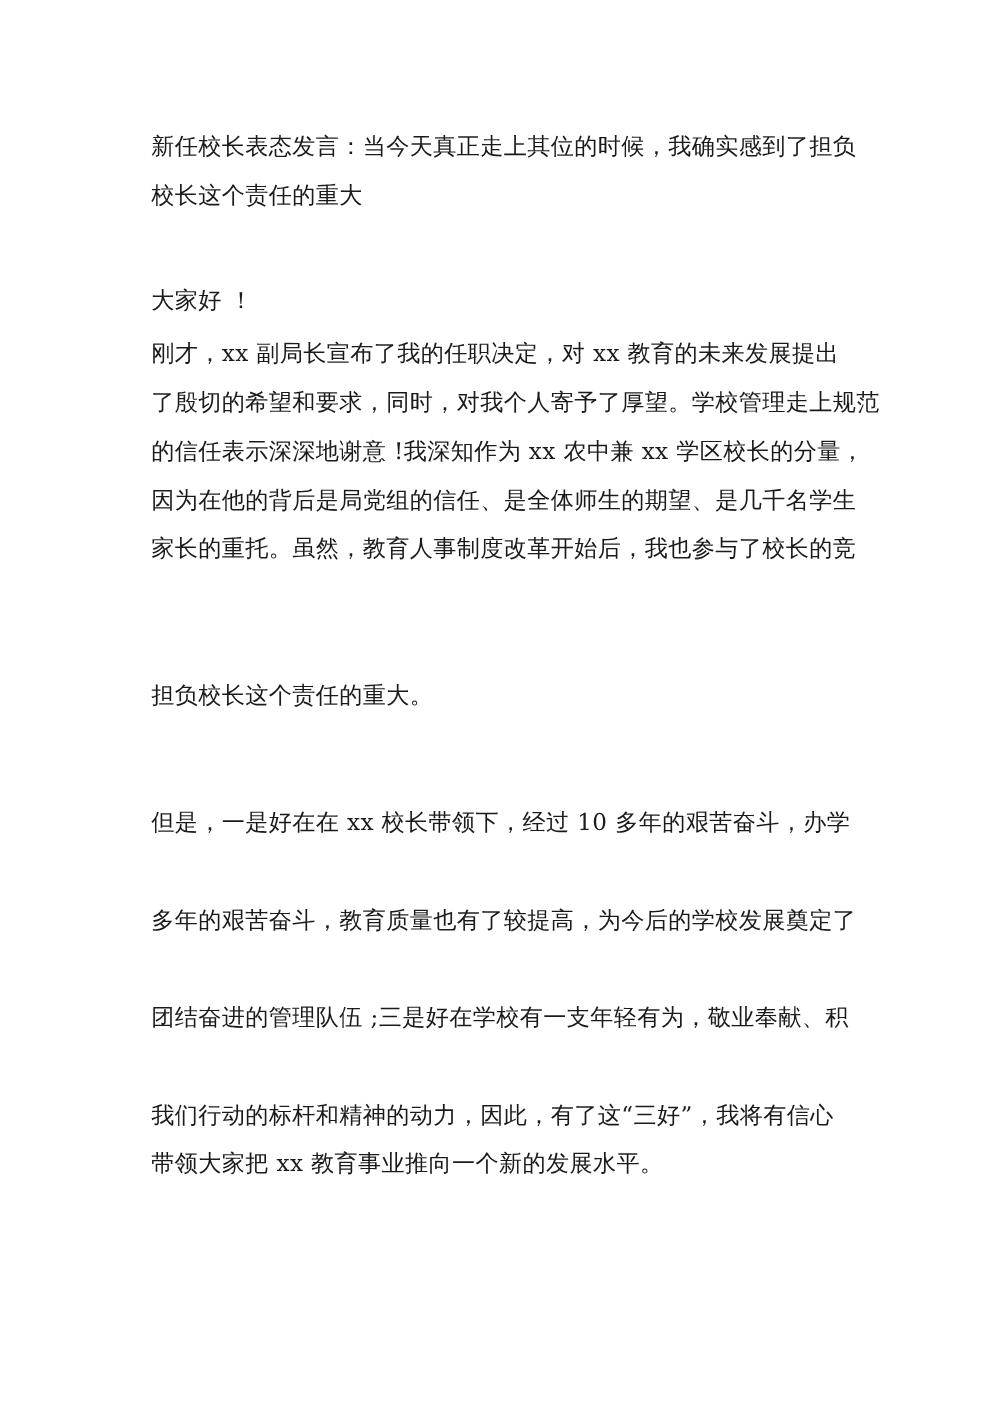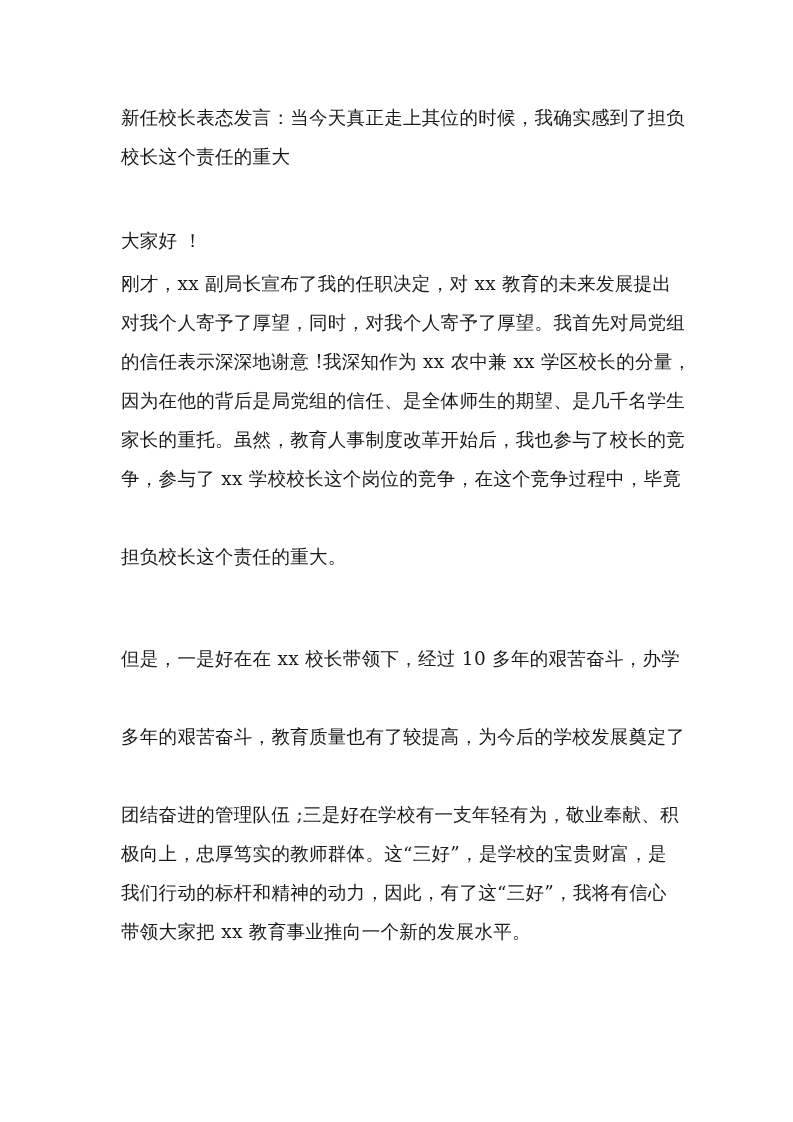--- a/index.html
+++ b/index.html
@@ -19,26 +19,24 @@
 </head>
 <body>
 
 <div class="page">
   <div class="line" style="top:107px">新任校长表态发言：当今天真正走上其位的时候，我确实感到了担负</div>
   <div class="line" style="top:146px">校长这个责任的重大</div>
 
   <div class="line" style="top:230px">大家好 ！</div>
 
   <div class="line" style="top:273px">刚才，xx 副局长宣布了我的任职决定，对 xx 教育的未来发展提出</div>
-  <div class="line" style="top:312px">对我个人寄予了厚望，同时，对我个人寄予了厚望。我首先对局党组</div>
+  <div class="line" style="top:312px">了殷切的希望和要求，同时，对我个人寄予了厚望。学校管理走上规范</div>
   <div class="line" style="top:351px">的信任表示深深地谢意 !我深知作为 xx 农中兼 xx 学区校长的分量，</div>
   <div class="line" style="top:429px">家长的重托。虽然，教育人事制度改革开始后，我也参与了校长的竞</div>
   <div class="line" style="top:390px">因为在他的背后是局党组的信任、是全体师生的期望、是几千名学生</div>
-  <div class="line" style="top:468px">争，参与了 xx 学校校长这个岗位的竞争，在这个竞争过程中，毕竟</div>
   <div class="line" style="top:546px">担负校长这个责任的重大。</div>
 
   <div class="line" style="top:648px">但是，一是好在在 xx 校长带领下，经过 10 多年的艰苦奋斗，办学</div>
   <div class="line" style="top:726px">多年的艰苦奋斗，教育质量也有了较提高，为今后的学校发展奠定了</div>
   <div class="line" style="top:804px">团结奋进的管理队伍 ;三是好在学校有一支年轻有为，敬业奉献、积</div>
-  <div class="line" style="top:843px">极向上，忠厚笃实的教师群体。这“三好”，是学校的宝贵财富，是</div>
   <div class="line" style="top:882px">我们行动的标杆和精神的动力，因此，有了这“三好”，我将有信心</div>
   <div class="line" style="top:921px">带领大家把 xx 教育事业推向一个新的发展水平。</div>
 </div>
 
 </body></html>

